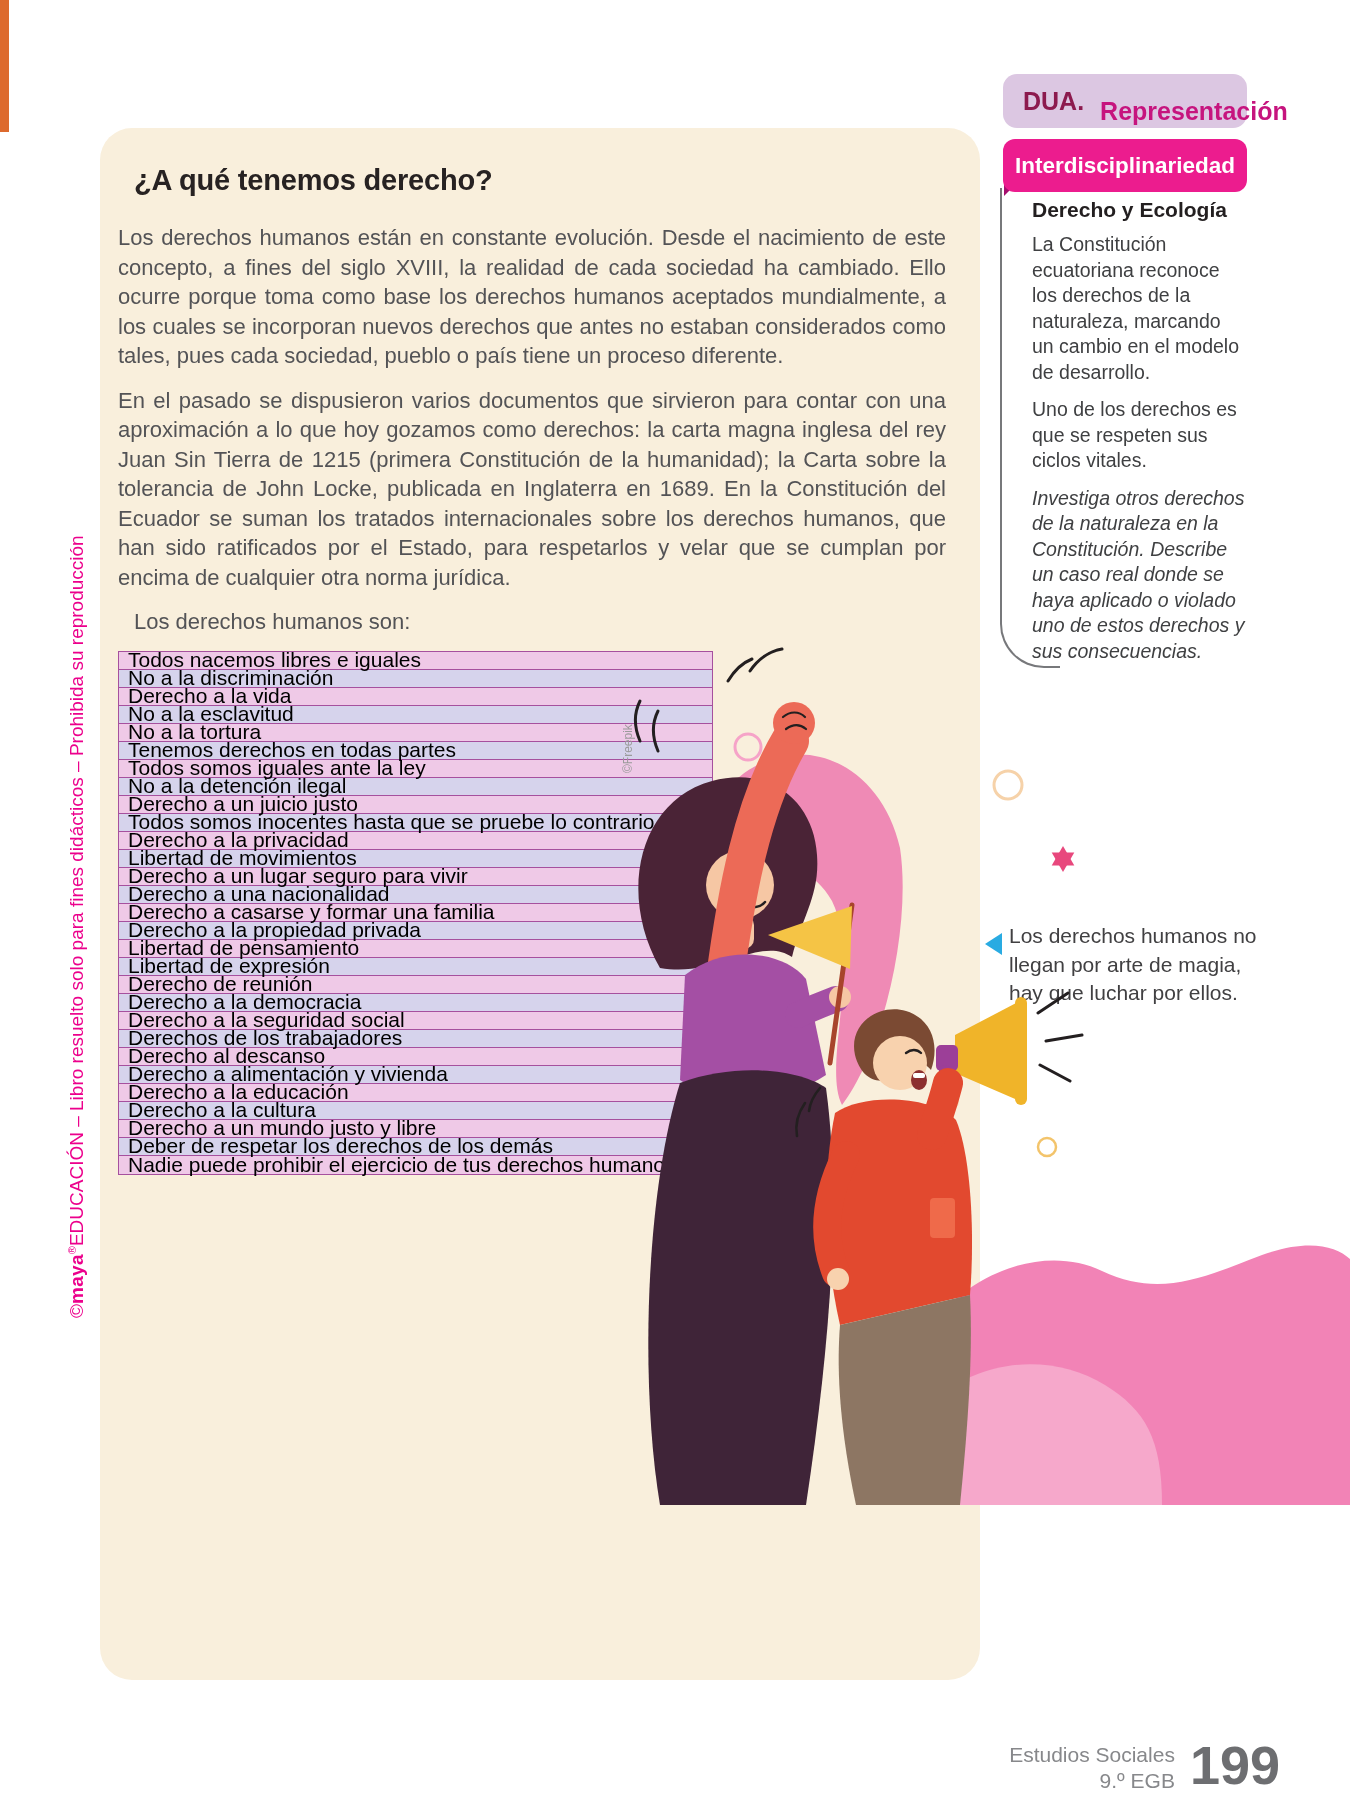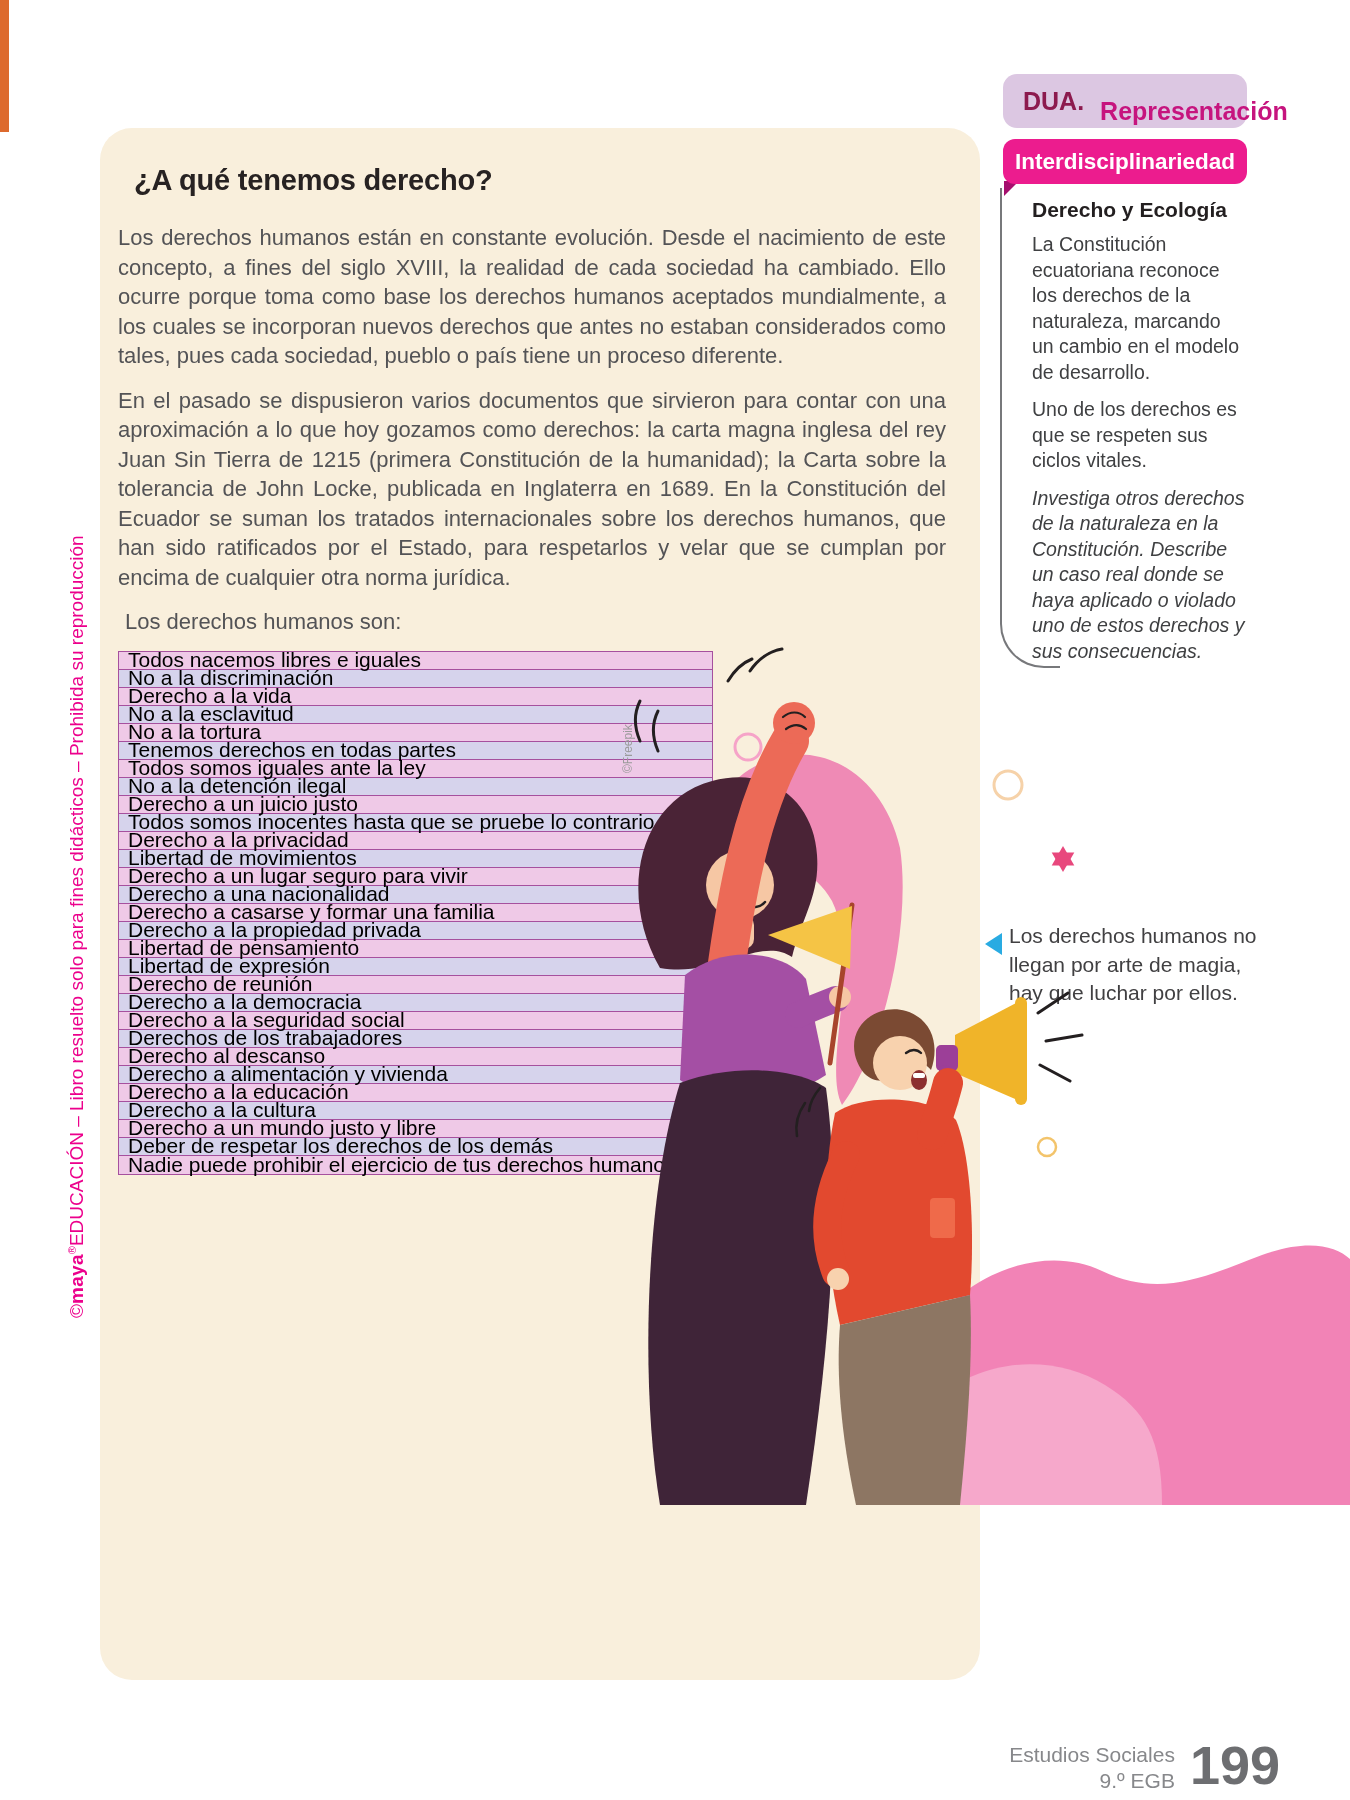--- a/index.html
+++ b/index.html
@@ -18,21 +18,21 @@
     padding:36px 18px 0 18px;
   }
   .card h1{
     font-size:29px;font-weight:bold;color:#272222;margin:0 0 26px 16px;letter-spacing:-0.2px;
   }
   .card p.body{
     font-size:22px;line-height:29.5px;color:#53535六;color:#535356;
     text-align:justify;margin:0 16px 15px 0;
   }
   .card p.intro{
-    font-size:22px;line-height:29.5px;color:#535356;margin:14px 0 14px 7px;
+    font-size:22px;line-height:29.5px;color:#535356;margin:14px 0 14px 16px;
   }
   
   .rights{
     width:595px;border:1.6px solid #a6509e;box-sizing:border-box;margin-top:10px;
   }
   .rights .row{
     height:18px;box-sizing:border-box;display:flex;align-items:center;
     padding-left:9px;font-size:21px;color:#000000;border-bottom:1.6px solid #a6509e;
     white-space:nowrap;overflow:visible;
   }
@@ -46,21 +46,21 @@
     border-radius:14px;display:flex;align-items:center;padding-left:20px;box-sizing:border-box;
     font-size:25px;font-weight:bold;
   }
   .badge-dua .dua{color:#8c1a4e;margin-right:16px;}
   .badge-dua .rep{color:#c6147e;margin-top:20px;}
 
   
   .fold{position:absolute;left:1004px;top:181px;width:0;height:0;
     border-top:15px solid #a50f6e;border-right:15px solid transparent;}
   .badge-inter{
-    position:absolute;left:1003px;top:139px;width:244px;height:45px;background:#ec1c8e;
+    position:absolute;left:1003px;top:139px;width:244px;height:53px;background:#ec1c8e;
     border-radius:12px;color:#ffffff;font-weight:bold;font-size:22.5px;
     display:flex;align-items:center;justify-content:center;
   }
 
   
   .side-bracket{
     position:absolute;left:1000px;top:188px;width:58px;height:478px;
     border-left:2.5px solid #77787b;border-bottom:2.5px solid #77787b;
     border-bottom-left-radius:44px;
   }

